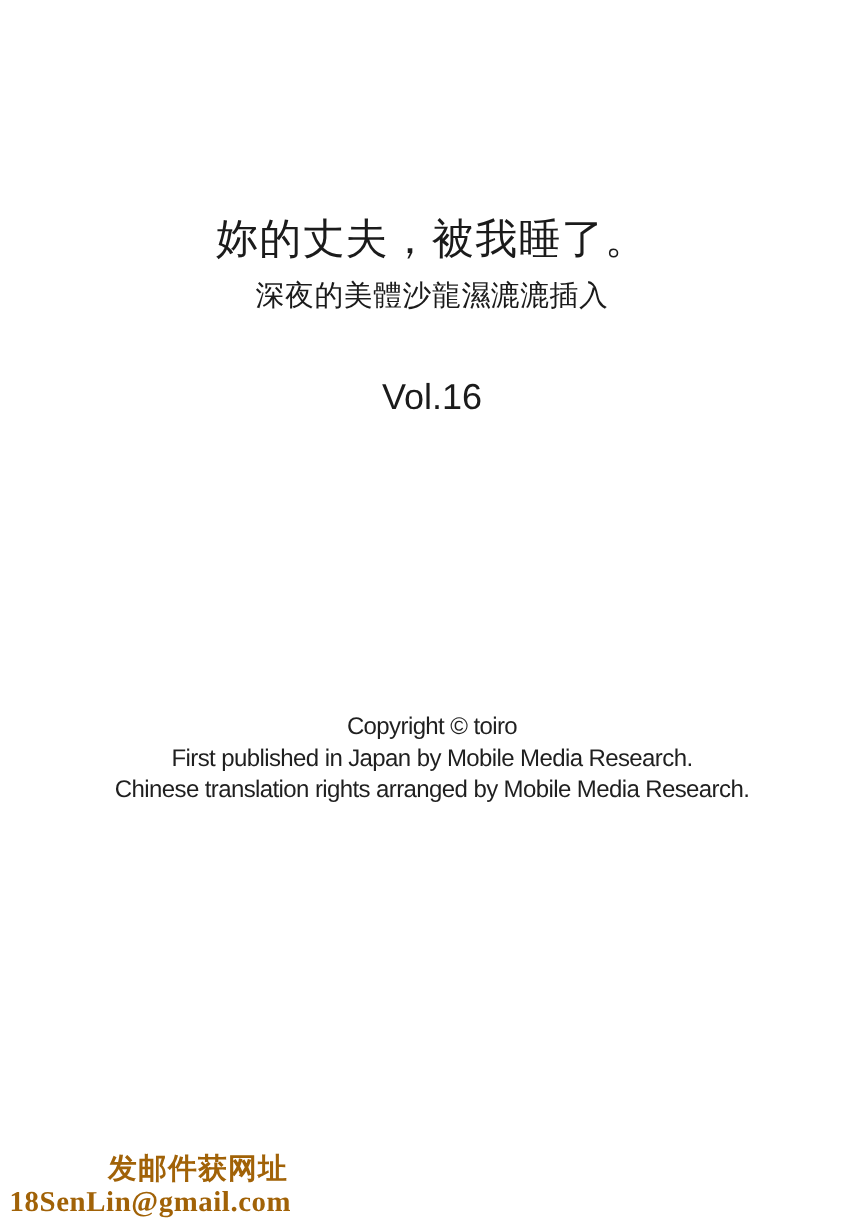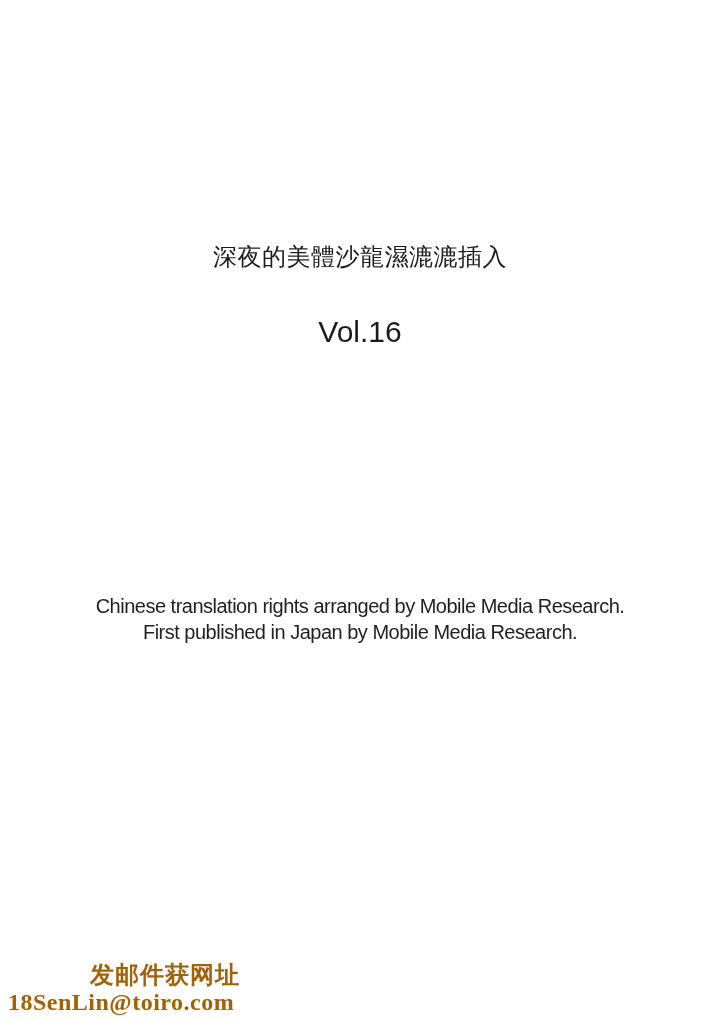--- a/index.html
+++ b/index.html
@@ -26,21 +26,20 @@
   .title {
     top: 176px;
     font-size: 35px;
     letter-spacing: 1px;
     font-weight: 500;
   }
   .subtitle {
     top: 230px;
     font-size: 24px;
     letter-spacing: 0.5px;
-    margin-top: 11px;
   }
   .volume {
     top: 315px;
     font-size: 30px;
   }
   .author {
     top: 384px;
     font-size: 27px;
     letter-spacing: 1px;
   }
@@ -75,29 +74,31 @@
   .contact-email {
     font-size: 24px;
     letter-spacing: 0.5px;
   }
 </style>
 </head>
 <body>
 
 <div class="page">
 
+  <div class="centered title">妳的丈夫，被我睡了。</div>
 
   <div class="centered subtitle">深夜的美體沙龍濕漉漉插入</div>
 
   <div class="centered volume">Vol.16</div>
 
 
   <div class="copyright">
+    <div>Copyright © toiro</div>
+    <div>First published in Japan by Mobile Media Research.</div>
     <div>Chinese translation rights arranged by Mobile Media Research.</div>
-    <div>First published in Japan by Mobile Media Research.</div>
   </div>
 
   <div class="contact">
     <div class="contact-note">发邮件获网址</div>
-    <div class="contact-email">18SenLin@toiro.com</div>
+    <div class="contact-email">18SenLin@gmail.com</div>
   </div>
 
 </div>
 
 </body></html>

